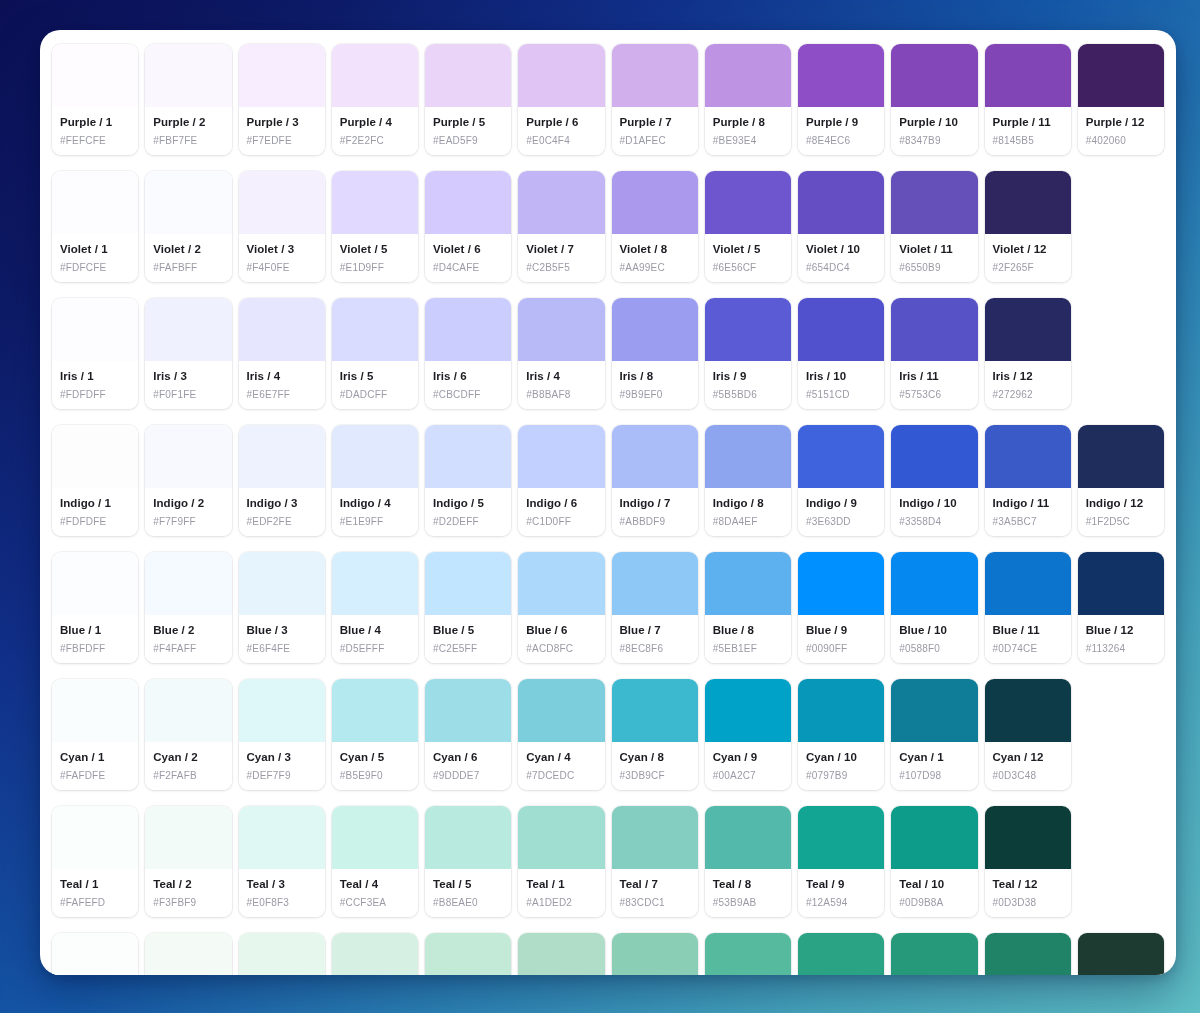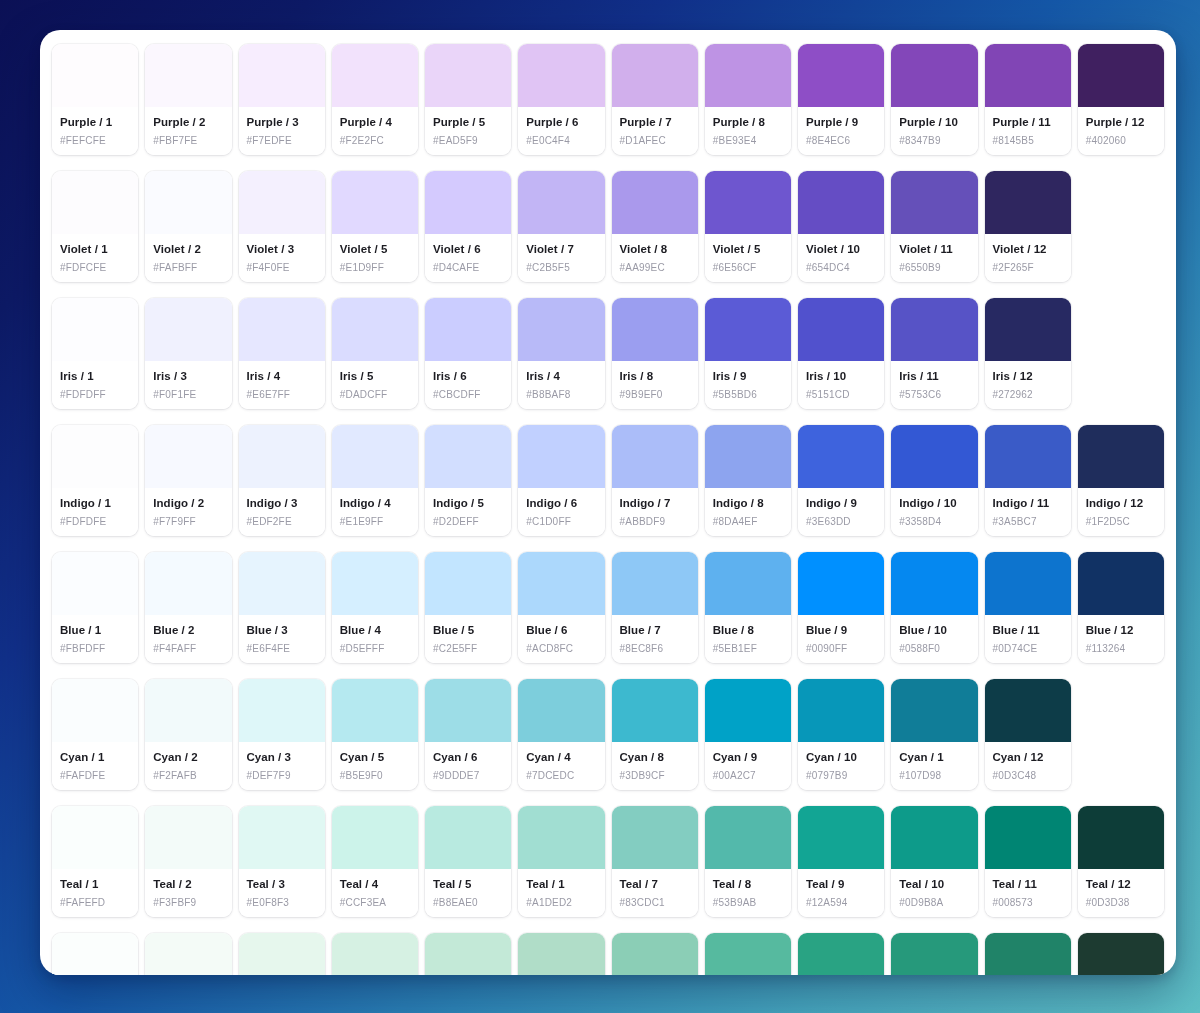--- a/index.html
+++ b/index.html
@@ -660,27 +660,20 @@
           </div>
         </div>
         <div class="swatch-card">
           <div class="swatch-color" style="background-color: rgb(13, 155, 138);"></div>
           <div class="swatch-meta">
             <div class="swatch-name">Teal / 10</div>
             <div class="swatch-hex">#0D9B8A</div>
           </div>
         </div>
         <div class="swatch-card">
-          <div class="swatch-color" style="background-color: rgb(0, 133, 115);"></div>
-          <div class="swatch-meta">
-            <div class="swatch-name">Teal / 11</div>
-            <div class="swatch-hex">#008573</div>
-          </div>
-        </div>
-        <div class="swatch-card">
           <div class="swatch-color" style="background-color: rgb(13, 61, 56);"></div>
           <div class="swatch-meta">
             <div class="swatch-name">Teal / 12</div>
             <div class="swatch-hex">#0D3D38</div>
           </div>
         </div>
       </div>
       <div class="scale-row">
         <div class="swatch-card">
           <div class="swatch-color" style="background-color: rgb(251, 254, 253);"></div>

